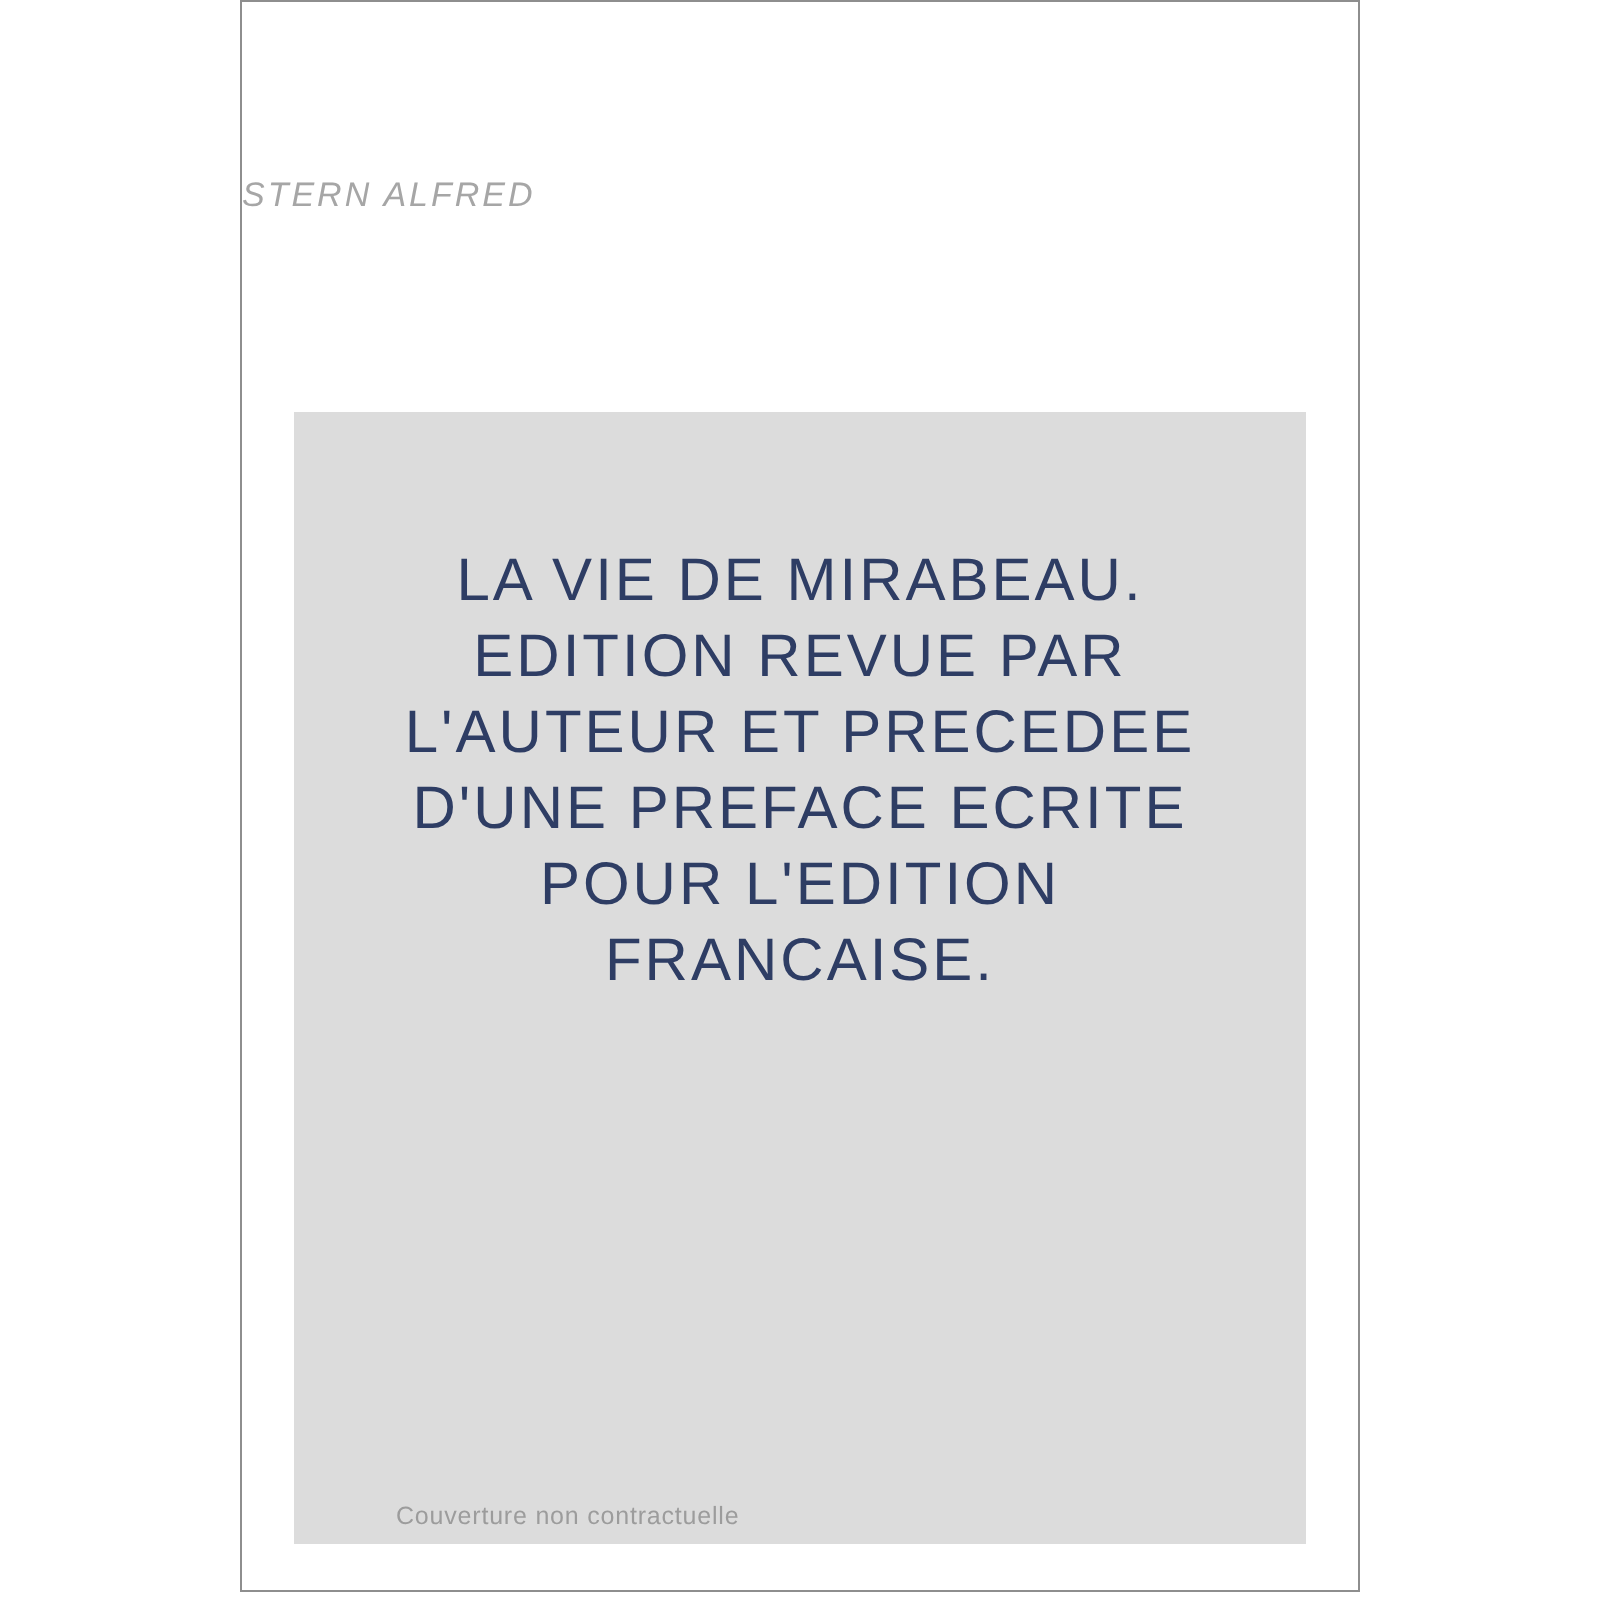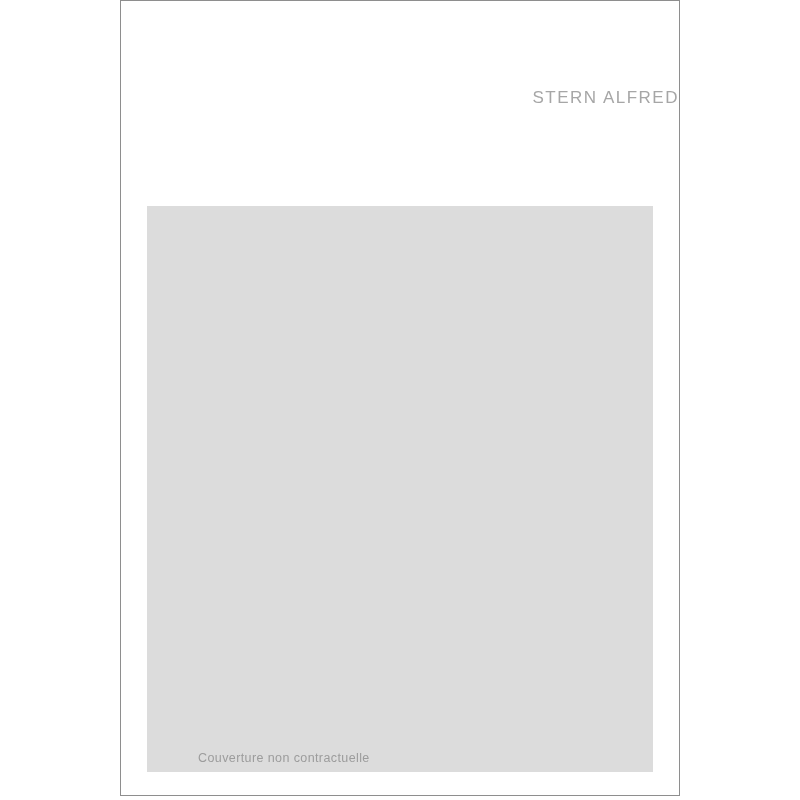--- a/index.html
+++ b/index.html
@@ -25,26 +25,27 @@
     height: 796px;
     box-sizing: border-box;
     border: 1px solid #8e8e8e;
     background: #ffffff;
   }
   .author {
     position: absolute;
     left: 0;
     top: 87px;
     width: 100%;
-    text-align: right;
+    text-align: left;
     color: #a6a6a6;
     font-size: 17px;
     font-weight: 300;
     letter-spacing: 1.5px;
     white-space: nowrap;
+    font-style: italic;
   }
   .cover-placeholder {
     position: absolute;
     left: 26px;
     top: 205px;
     width: 506px;
     height: 566px;
     background: #dcdcdc;
   }
   .title {
@@ -69,16 +70,17 @@
     margin-left: 41px;
   }
 </style>
 </head>
 <body>
 
 <div class="stage">
   <div class="book-page">
     <div class="author">STERN ALFRED</div>
     <div class="cover-placeholder">
+      <div class="title">LA VIE DE MIRABEAU. EDITION REVUE PAR L'AUTEUR ET PRECEDEE D'UNE PREFACE ECRITE POUR L'EDITION FRANCAISE.</div>
       <div class="disclaimer">Couverture non contractuelle</div>
     </div>
   </div>
 </div>
 
 </body></html>

